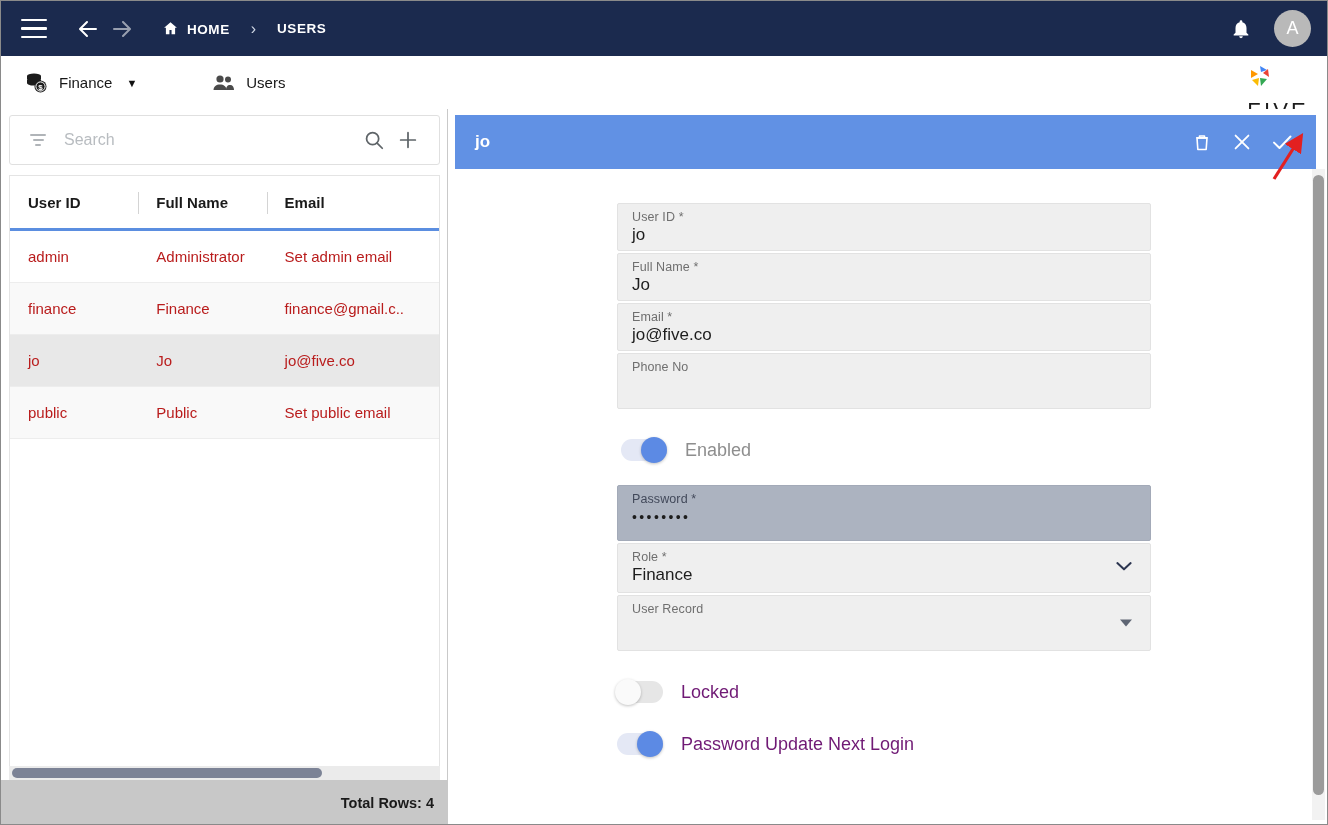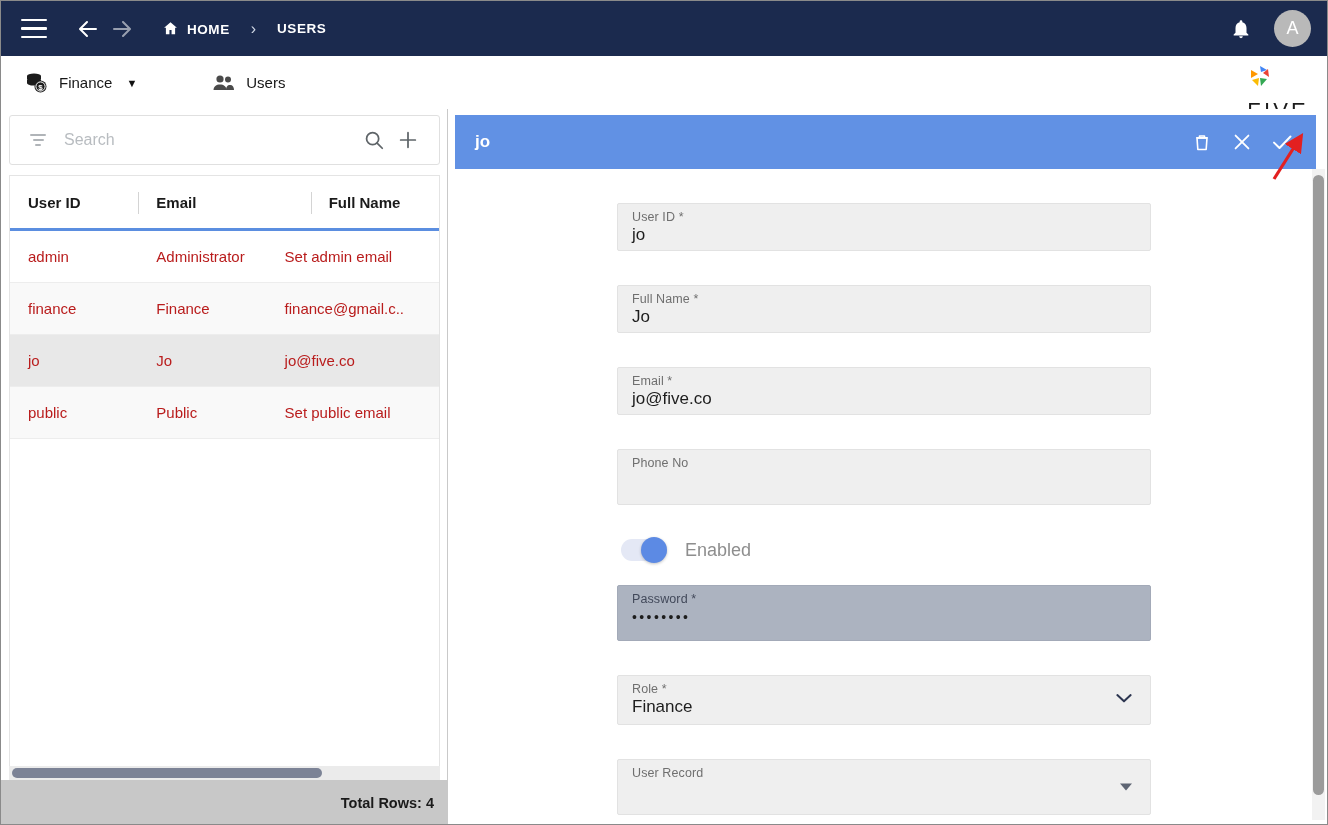--- a/index.html
+++ b/index.html
@@ -183,21 +183,21 @@
     position: absolute; left: 162px; top: 0;
     width: 534px;
     padding-top: 34px;
   }
   .field {
     position: relative;
     background: #efefef;
     border: 1px solid #e2e2e2;
     border-radius: 2px;
     height: 48px;
-    margin-bottom: 34px;
+    margin-bottom: 2px;
     padding: 6px 14px 0 14px;
     cursor: text;
   }
   .field.dark { background: #acb3c0; border-color: #a3aab8; }
   .field.tall { height: 56px; }
   .field-label { font-size: 12.5px; color: #6f6f6f; letter-spacing: .1px; }
   .field.dark .field-label { color: #42495a; }
   .field-value { font-size: 17px; color: #1d1d1d; margin-top: 1px; line-height: 20px; }
   .field-value.dots { font-size: 14px; letter-spacing: 2.4px; color: #1d1d1d; }
   .field-chevron {
@@ -346,22 +346,22 @@
       <div class="icon-btn">
         <svg width="22" height="22" viewBox="0 0 24 24">
           <path d="M12 4v16M4 12h16" stroke="#5e6468" stroke-width="1.9" stroke-linecap="round"></path>
         </svg>
       </div>
     </div>
 
     <div class="tablewrap">
       <div class="thead">
         <div class="th c1">User ID</div>
+        <div class="th c2">Full Name</div>
         <div class="th c3">Email</div>
-        <div class="th c2">Full Name</div>
       </div>
 
       <div class="trow">
         <div class="td c1">admin</div>
         <div class="td c2">Administrator</div>
         <div class="td c3">Set admin email</div>
       </div>
       <div class="trow alt">
         <div class="td c1">finance</div>
         <div class="td c2">Finance</div>

